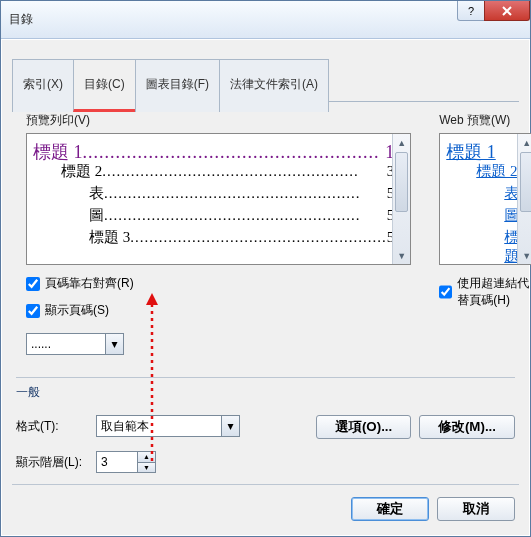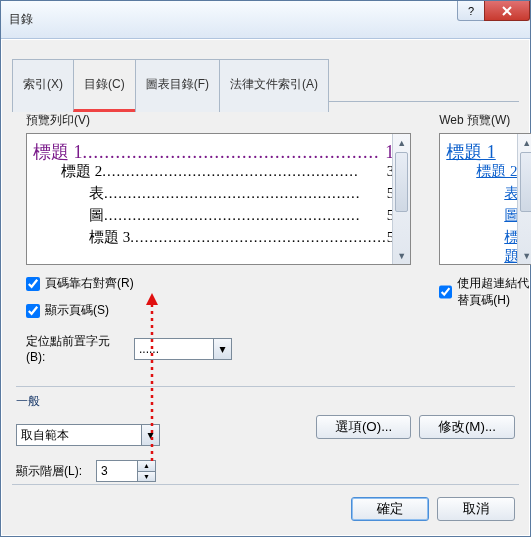--- a/index.html
+++ b/index.html
@@ -109,21 +109,21 @@
     .spin .spbtns { width: 18px; display: flex; flex-direction: column; }
     .spin .sp { flex: 1; border: 1px solid #7a8a9a; border-left: none; background: linear-gradient(#f4f7fb,#d8e1ec); font-size: 7px; display:flex; align-items:center; justify-content:center; }
     .spin .sp + .sp { border-top: none; }
     .btnbar { position: absolute; right: 14px; display: flex; gap: 8px; }
     .btnbar.top { bottom: 96px; }
     .btnbar.bot { bottom: 14px; }
     .pushbtn {
       min-width: 78px; height: 24px;
       border: 1px solid #8a98a8; background: linear-gradient(#fcfdfe,#e3e9f1);
       border-radius: 3px; padding: 0 18px;
-      display: flex; align-items: center; justify-content: center;
+      display: flex; align-items: center; justify-content: center; font-weight: bold;
     }
     .pushbtn.primary { border-color: #4a8ed8; box-shadow: 0 0 0 1px #8ebef0 inset; }
     .footersep { position: absolute; left: 10px; right: 10px; bottom: 50px; border-top: 1px solid #bcc6d2; }
     
     .redarrow { position: absolute; left: 143px; top: 253px; width: 14px; height: 168px; pointer-events: none; }
   </style>
 </head>
 <body>
 
 <div class="window">
@@ -185,21 +185,20 @@
           </div>
           <label class="check">
             <input type="checkbox" checked="" style="">
             <span>頁碼靠右對齊(R)</span>
           </label>
           <label class="check">
             <input type="checkbox" checked="" style="">
             <span>顯示頁碼(S)</span>
           </label>
           <div class="formrow">
-            <label>定位點前置字元(B):</label>
             <div class="combo">
               <span>......</span>
               <span class="arrow">▾</span>
             </div>
           </div>
         </div>
 
         <div class="col">
           <div class="label">Web 預覽(W)</div>
           <div class="previewbox">
@@ -215,20 +214,21 @@
           <label class="check">
             <input type="checkbox" checked="" style="">
             <span>使用超連結代替頁碼(H)</span>
           </label>
         </div>
       </div>
 
       <hr class="sep">
       <div class="sectiontitle">一般</div>
       <div class="formrow">
+        <label style="width:72px">格式(T):</label>
         <div class="combo" style="width:144px">
           <span>取自範本</span>
           <span class="arrow">▾</span>
         </div>
       </div>
       <div class="formrow">
         <label style="width:72px">顯示階層(L):</label>
         <div class="spin">
           <input value="3" style="">
           <div class="spbtns">

